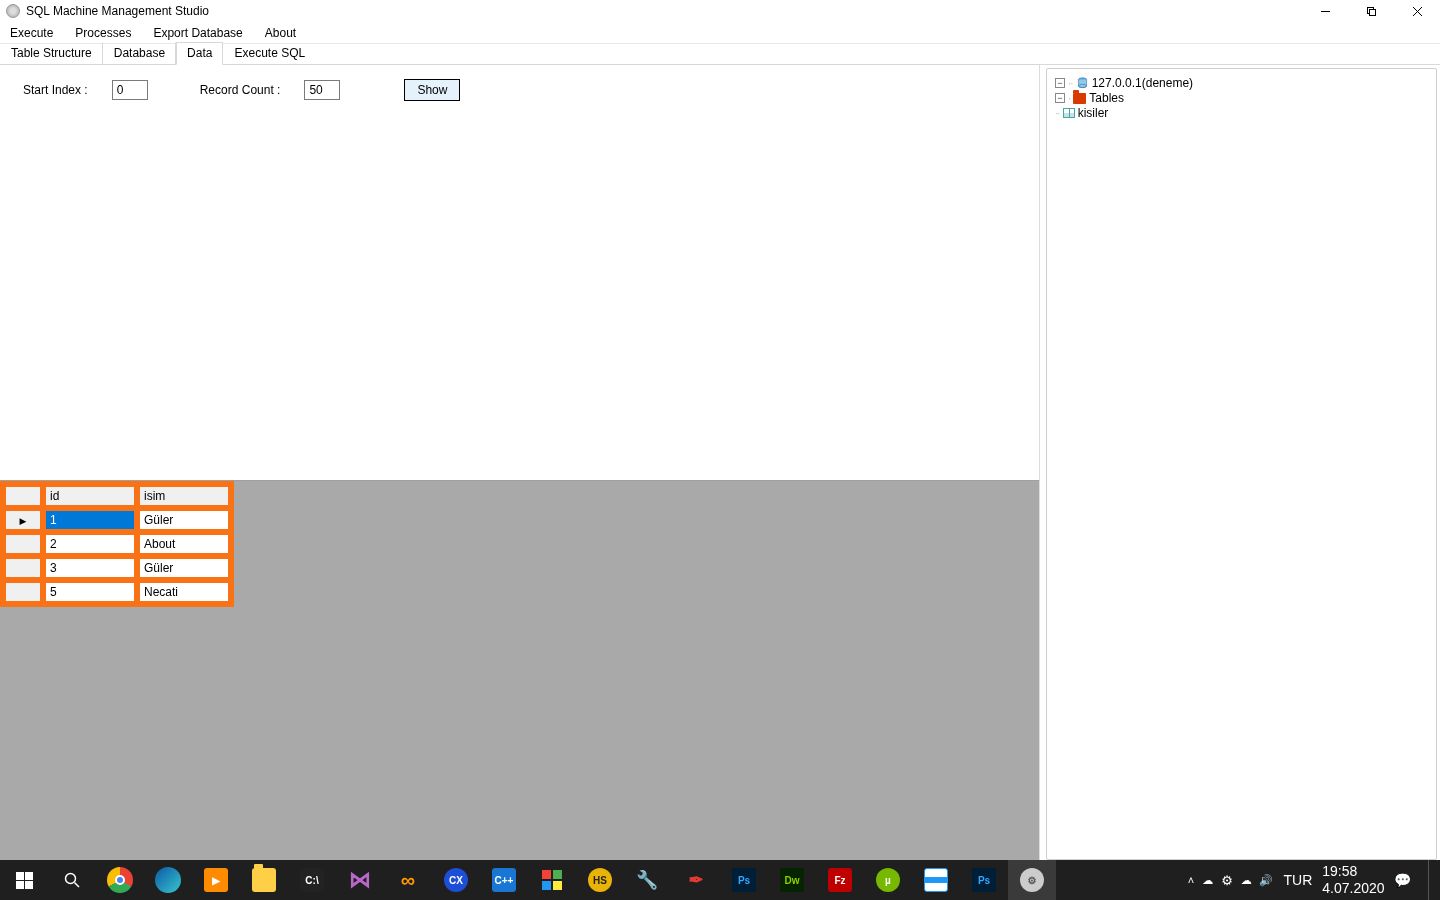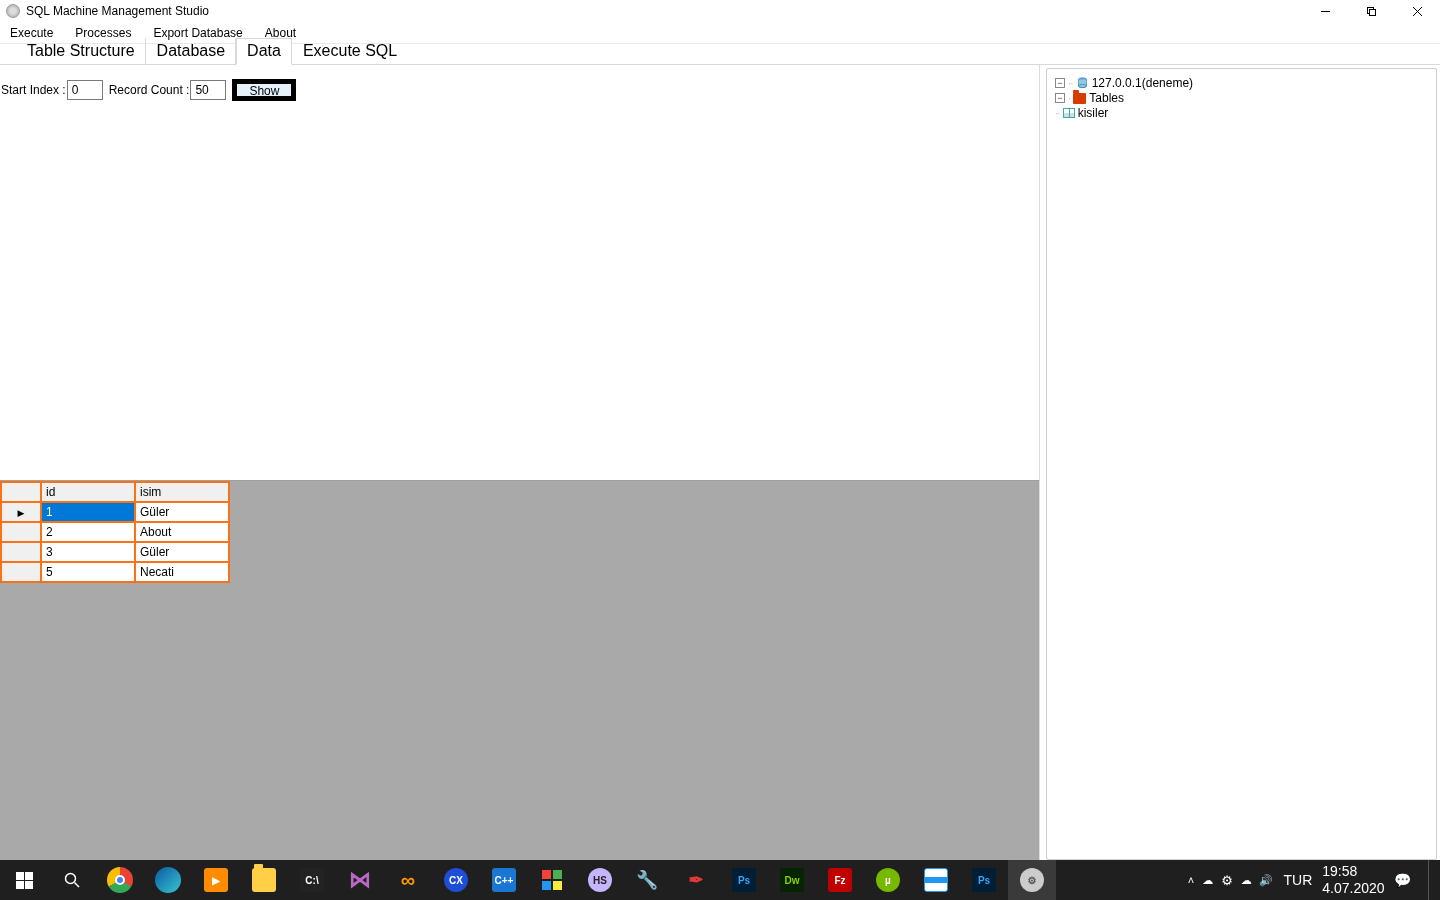--- a/index.html
+++ b/index.html
@@ -10,43 +10,43 @@
     .titlebar .app-icon { width: 14px; height: 14px; border-radius: 50%; border: 1px solid #999; margin-right: 6px; background: radial-gradient(circle, #ddd 30%, #bbb 70%); }
     .window-controls { position: absolute; top: 0; right: 0; display: flex; }
     .window-controls .ctrl { width: 46px; height: 22px; display: flex; align-items: center; justify-content: center; cursor: pointer; }
     .window-controls svg { width: 11px; height: 11px; stroke: #000; stroke-width: 1; fill: none; }
 
     
     .menubar { height: 22px; display: flex; align-items: center; padding-left: 10px; font-size: 12px; gap: 22px; background: #fff; border-bottom: 1px solid #e8e8e8; }
     .menubar .menu-item { cursor: default; }
 
     
-    .tabstrip { height: 21px; display: flex; align-items: flex-end; font-size: 16px; background: #fff; border-bottom: 1px solid #d8d8d8; padding-left: 16px; }
+    .tabstrip { height: 21px; display: flex; align-items: flex-end; font-size: 12px; background: #fff; border-bottom: 1px solid #d8d8d8; }
     .tabstrip .tab { padding: 3px 10px 4px 10px; border: 1px solid transparent; border-bottom: none; cursor: pointer; }
     .tabstrip .tab.sep { border-right: 1px solid #d8d8d8; }
     .tabstrip .tab.active { border: 1px solid #d8d8d8; border-bottom: 1px solid #fff; margin-bottom: -1px; background: #fff; }
 
     
     .main { display: flex; height: calc(100% - 22px - 22px - 21px - 40px); }
     .left { width: 1040px; display: flex; flex-direction: column; border-right: 1px solid #dcdcdc; }
     .right { flex: 1; padding: 6px 8px; border: 1px solid #cfcfcf; margin: 3px 3px 0 6px; border-radius: 2px; }
 
     
-    .params { padding: 14px 1px; display: flex; align-items: center; gap: 1px; font-size: 12px; }
+    .params { padding: 14px 23px; display: flex; align-items: center; gap: 24px; font-size: 12px; }
     .params label { margin-right: 0; }
     .params input[type="text"] { width: 36px; height: 20px; border: 1px solid #7a7a7a; padding: 0 4px; font-size: 12px; }
-    .params .btn { height: 22px; padding: 0 12px; border: 5px solid #000000; background: #e5f1fb; color: #000; font-size: 12px; cursor: pointer; }
+    .params .btn { height: 22px; padding: 0 12px; border: 1px solid #000000; background: #e5f1fb; color: #000; font-size: 12px; cursor: pointer; margin-left: 12px; }
     .params .gap { width: 4px; }
 
     .spacer { flex: 1; }
 
     
     .grid-wrap { height: 380px; background: #a9a9a9; border-top: 1px solid #a0a0a0; }
     table.grid { border-collapse: collapse; background: #fff; font-size: 12px; }
-    table.grid th, table.grid td { border: 2px solid #f97316; text-align: left; padding: 2px 4px; height: 20px; }
+    table.grid th, table.grid td { border: 6px solid #f97316; text-align: left; padding: 2px 4px; height: 20px; }
     table.grid th { background: #f0f0f0; font-weight: normal; }
     .rowhdr { width: 40px; background: #f0f0f0; text-align: center !important; }
     .col-id { width: 94px; }
     .col-isim { width: 94px; }
     tr.selected td.sel { background: #0078d7; color: #fff; }
     .row-pointer { font-size: 9px; color: #000; }
 
     
     .tree { font-size: 12px; }
     .tree ul { list-style: none; padding-left: 0; }
@@ -253,21 +253,21 @@
       </div>
     <div class="tbtn">
         <svg width="22" height="22" viewBox="0 0 22 22">
           <rect x="1" y="1" width="9" height="9" fill="#f44336"></rect>
           <rect x="12" y="1" width="9" height="9" fill="#4caf50"></rect>
           <rect x="1" y="12" width="9" height="9" fill="#2196f3"></rect>
           <rect x="12" y="12" width="9" height="9" fill="#ffeb3b"></rect>
         </svg>
       </div>
     <div class="tbtn">
-        <div class="sq" style="background:#c4b5fd;border-radius:50%;color:#222">HS</div>
+        <div class="sq" style="background:#eab308;border-radius:50%;color:#222">HS</div>
       </div>
     <div class="tbtn">
         <div class="tb-icon" style="color:#cddc39;font-size:18px">🔧</div>
       </div>
     <div class="tbtn">
         <div class="tb-icon" style="color:#e53935;font-size:18px">✒</div>
       </div>
     <div class="tbtn">
         <div class="sq" style="background:#001e36;color:#31a8ff">Ps</div>
       </div>

